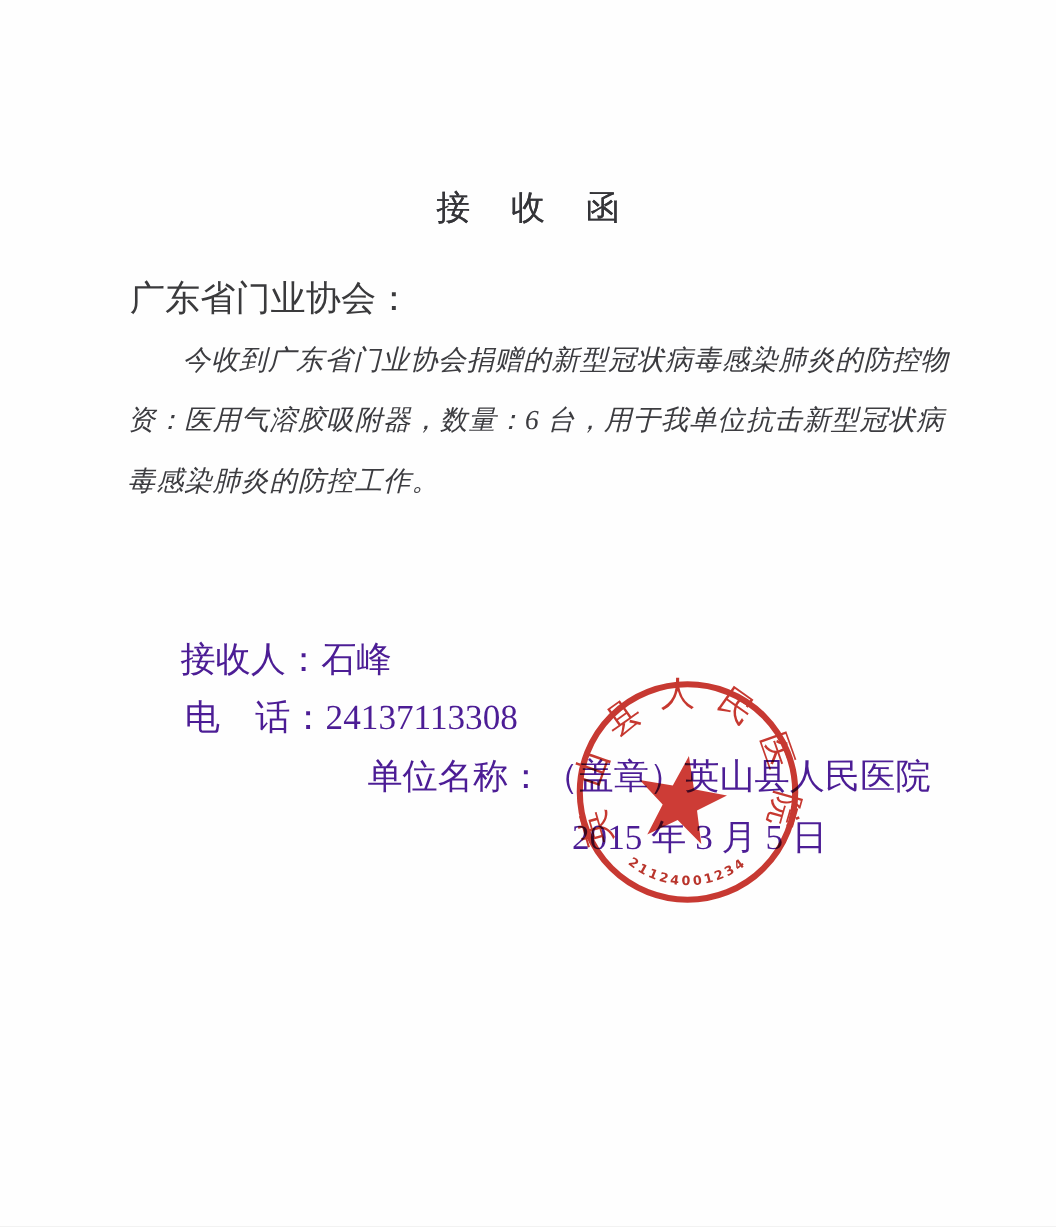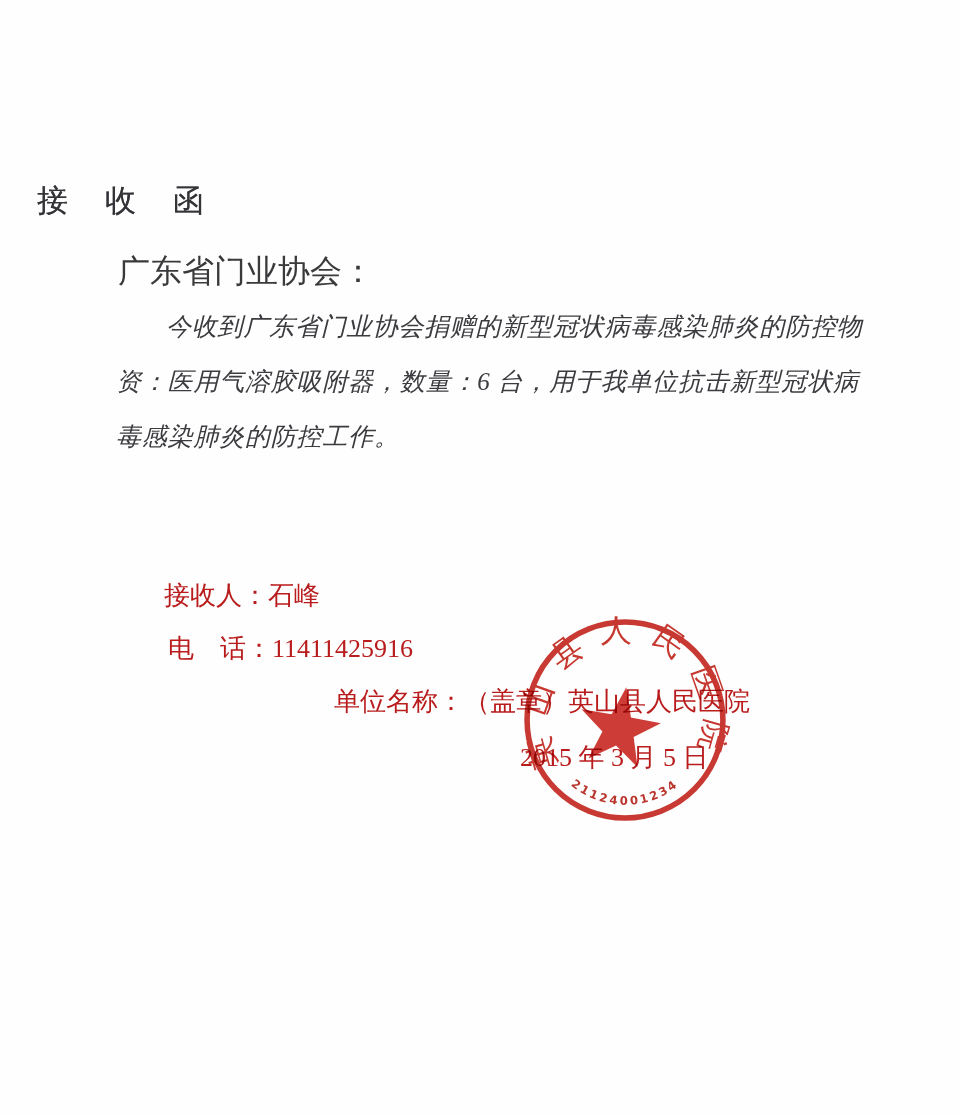--- a/index.html
+++ b/index.html
@@ -7,34 +7,35 @@
     position:relative;
     width:960px;height:1115px;
     margin:0 auto;
     background:#fefefe;
     overflow:hidden;
     font-family:"Liberation Serif","DejaVu Serif",serif;
     color:#3a3a3c;
   }
   .abs{position:absolute;white-space:nowrap;}
   .doc-title{
-    top:180px;left:0;right:0;
+    top:168px;left:0;right:0;
+    text-align:center;
     font-size:31px;
     letter-spacing:37px;
     text-indent:37px;
     color:#343438;
     font-weight:500;
     text-shadow:0 0 0.6px #55555a;
   }
   .salutation{top:250px;left:118px;font-size:32px;}
   .body-line{font-size:25px;letter-spacing:0.8px;color:#3c3c40;font-style:italic;}
   .line1{top:310px;left:166px;}
   .line2{top:365px;left:116px;}
   .line3{top:420px;left:116px;}
-  .sig{font-size:26px;color:#b91c1c;}
+  .sig{font-size:32px;color:#4c1d95;}
   .receiver{top:578px;left:164px;}
   .phone{top:631px;left:168px;}
   .unit{top:684px;left:334px;}
   .dateline{top:740px;left:520px;}
   .stamp{
     top:614px;left:519px;width:212px;height:212px;
     mix-blend-mode:multiply;
     opacity:0.93;
     filter:blur(0.3px);
   }
@@ -62,21 +63,21 @@
 
   <div class="abs doc-title">接收函</div>
 
   <div class="abs salutation">广东省门业协会：</div>
 
   <div class="abs body-line line1">今收到广东省门业协会捐赠的新型冠状病毒感染肺炎的防控物</div>
   <div class="abs body-line line2">资：医用气溶胶吸附器，数量：6 台，用于我单位抗击新型冠状病</div>
   <div class="abs body-line line3">毒感染肺炎的防控工作。</div>
 
   <div class="abs sig receiver">接收人：石峰</div>
-  <div class="abs sig phone">电　话：11411425916</div>
+  <div class="abs sig phone">电　话：24137113308</div>
   <div class="abs sig unit">单位名称：（盖章）英山县人民医院</div>
   <div class="abs sig dateline">2015 年 3 月 5 日</div>
 
   <div class="abs stamp">
     <svg viewBox="0 0 210 210" xmlns="http://www.w3.org/2000/svg">
       <defs>
         <path id="sealTopArc" d="M 41.1 149.7 A 78 78 0 1 1 168.9 149.7" fill="none"></path>
         <path id="sealBottomArc" d="M 49.9 168.4 A 84 84 0 0 0 160.1 168.4" fill="none"></path>
       </defs>
       <circle class="seal-ring" cx="105" cy="105" r="97"></circle>

